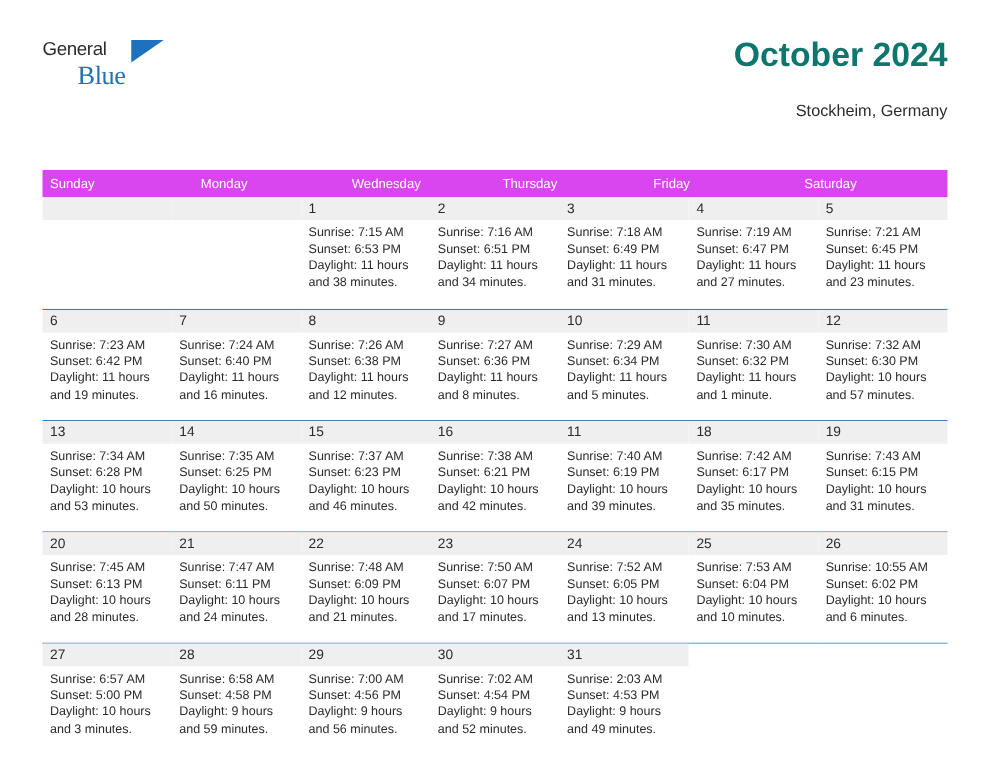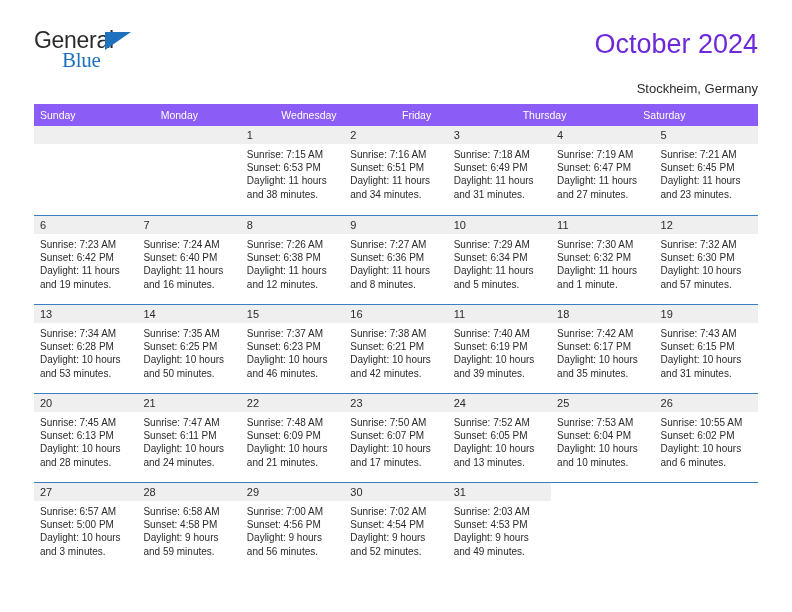--- a/index.html
+++ b/index.html
@@ -31,21 +31,21 @@
   }
   .logo {
     position: relative;
     width: 120px;
     height: 48px;
     user-select: none;
   }
   .logo-general {
     position: absolute;
     left: 0; top: 0;
-    font-size: 23px;
+    font-size: 15px;
     letter-spacing: -0.3px;
     color: #2b2b2b;
     line-height: 24px;
     font-weight: 400;
   }
   .logo-tri {
     position: absolute;
     left: 71px; top: 4px;
     width: 0; height: 0;
     border-left: 26px solid #1e72bd;
@@ -60,44 +60,45 @@
     line-height: 24px;
     font-weight: 400;
     font-family: Liberation Serif, serif;
   }
   .title-wrap {
     text-align: right;
     padding-top: 0px;
   }
   .cal-title {
     font-size: 27px;
-    color: #6d28d9;
+    color: #0f766e;
     line-height: 32px;
-    font-weight: 400;
+    font-weight: 700;
     white-space: nowrap;
   }
   .cal-subtitle {
     font-size: 13px;
     color: #2b2b2b;
     line-height: 20px;
     margin-top: 19px;
     white-space: nowrap;
   }
 
   
   .calendar {
     position: absolute;
     left: 34px;
     top: 104px;
     width: 724px;
   }
   .dow-row {
     display: flex;
-    background: #8b5cf6;
+    background: #d946ef;
     height: 22px;
+    margin-top: 32px;
   }
   .dow {
     flex: 1 1 0;
     color: #ffffff;
     font-size: 10.5px;
     line-height: 22px;
     padding-left: 6px;
     white-space: nowrap;
     overflow: hidden;
   }
@@ -145,22 +146,22 @@
       <div class="cal-title">October 2024</div>
       <div class="cal-subtitle">Stockheim, Germany</div>
     </div>
   </div>
 
   <div class="calendar">
     <div class="dow-row">
       <div class="dow">Sunday</div>
       <div class="dow">Monday</div>
       <div class="dow">Wednesday</div>
+      <div class="dow">Thursday</div>
       <div class="dow">Friday</div>
-      <div class="dow">Thursday</div>
       <div class="dow">Saturday</div>
     </div>
     <div id="weeks-container">
         <div class="week">
           <div class="cell empty">
             <div class="cell-date"></div>
           </div>
           <div class="cell empty">
             <div class="cell-date"></div>
           </div>

